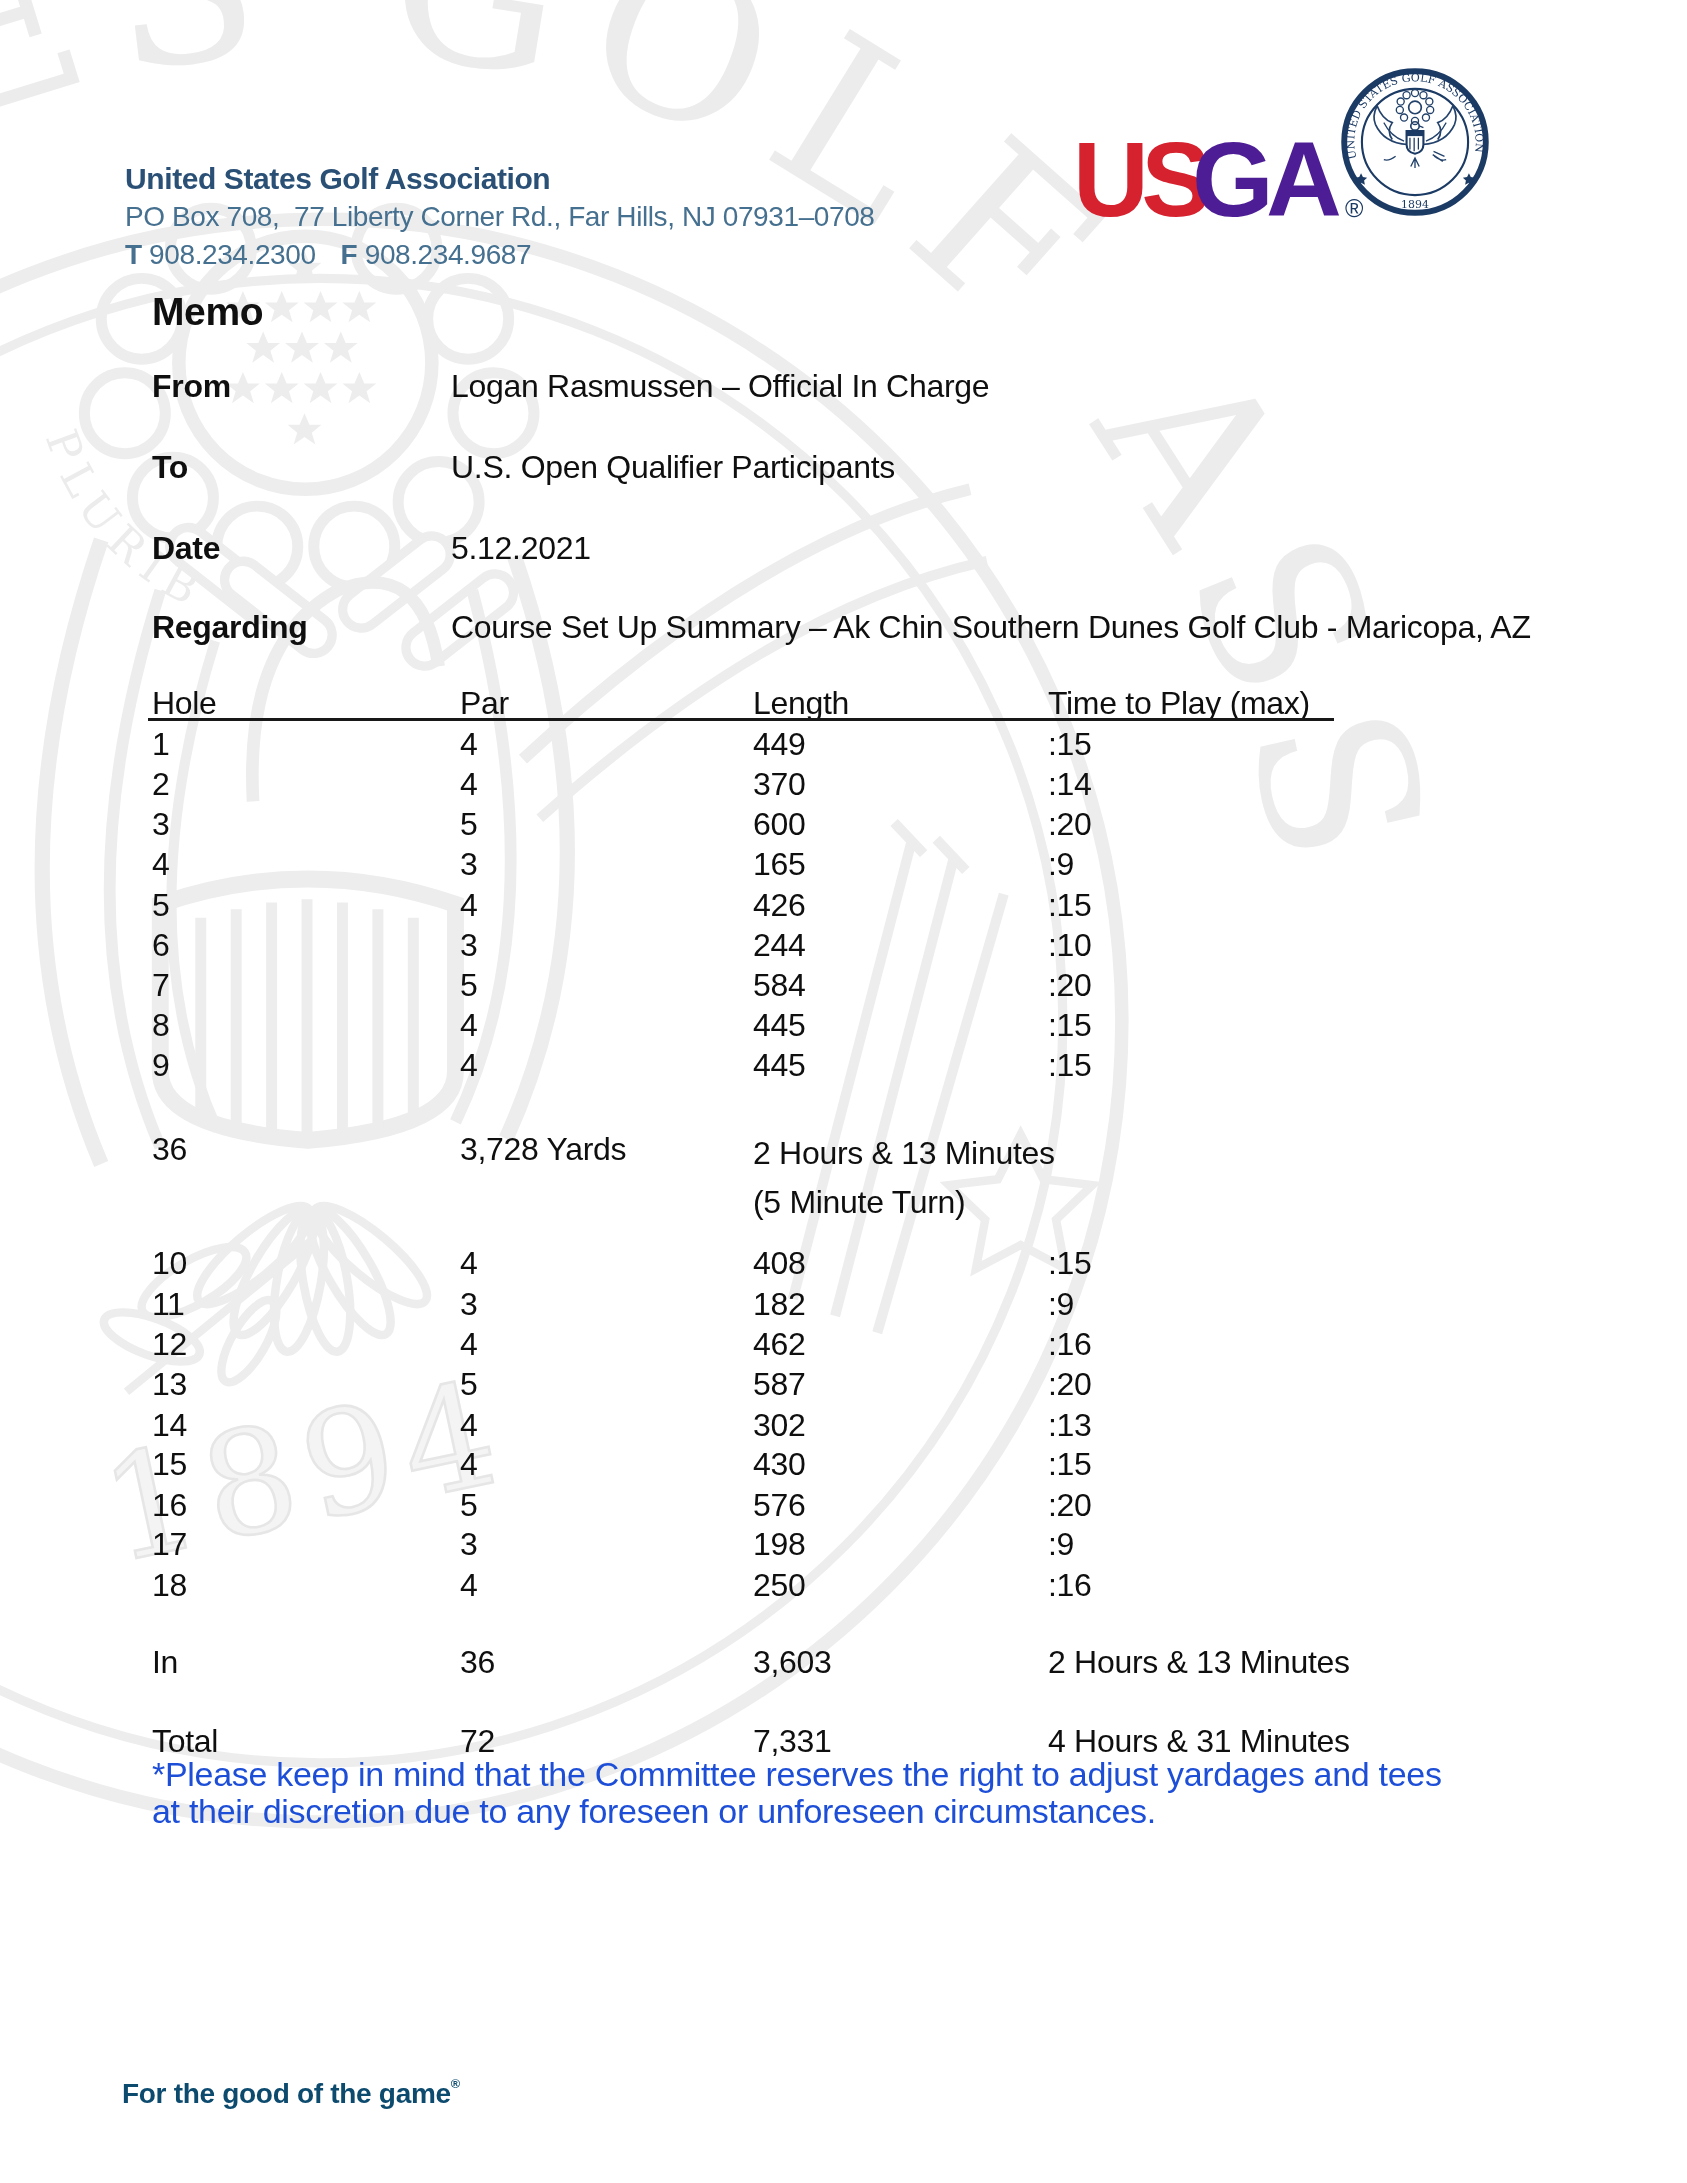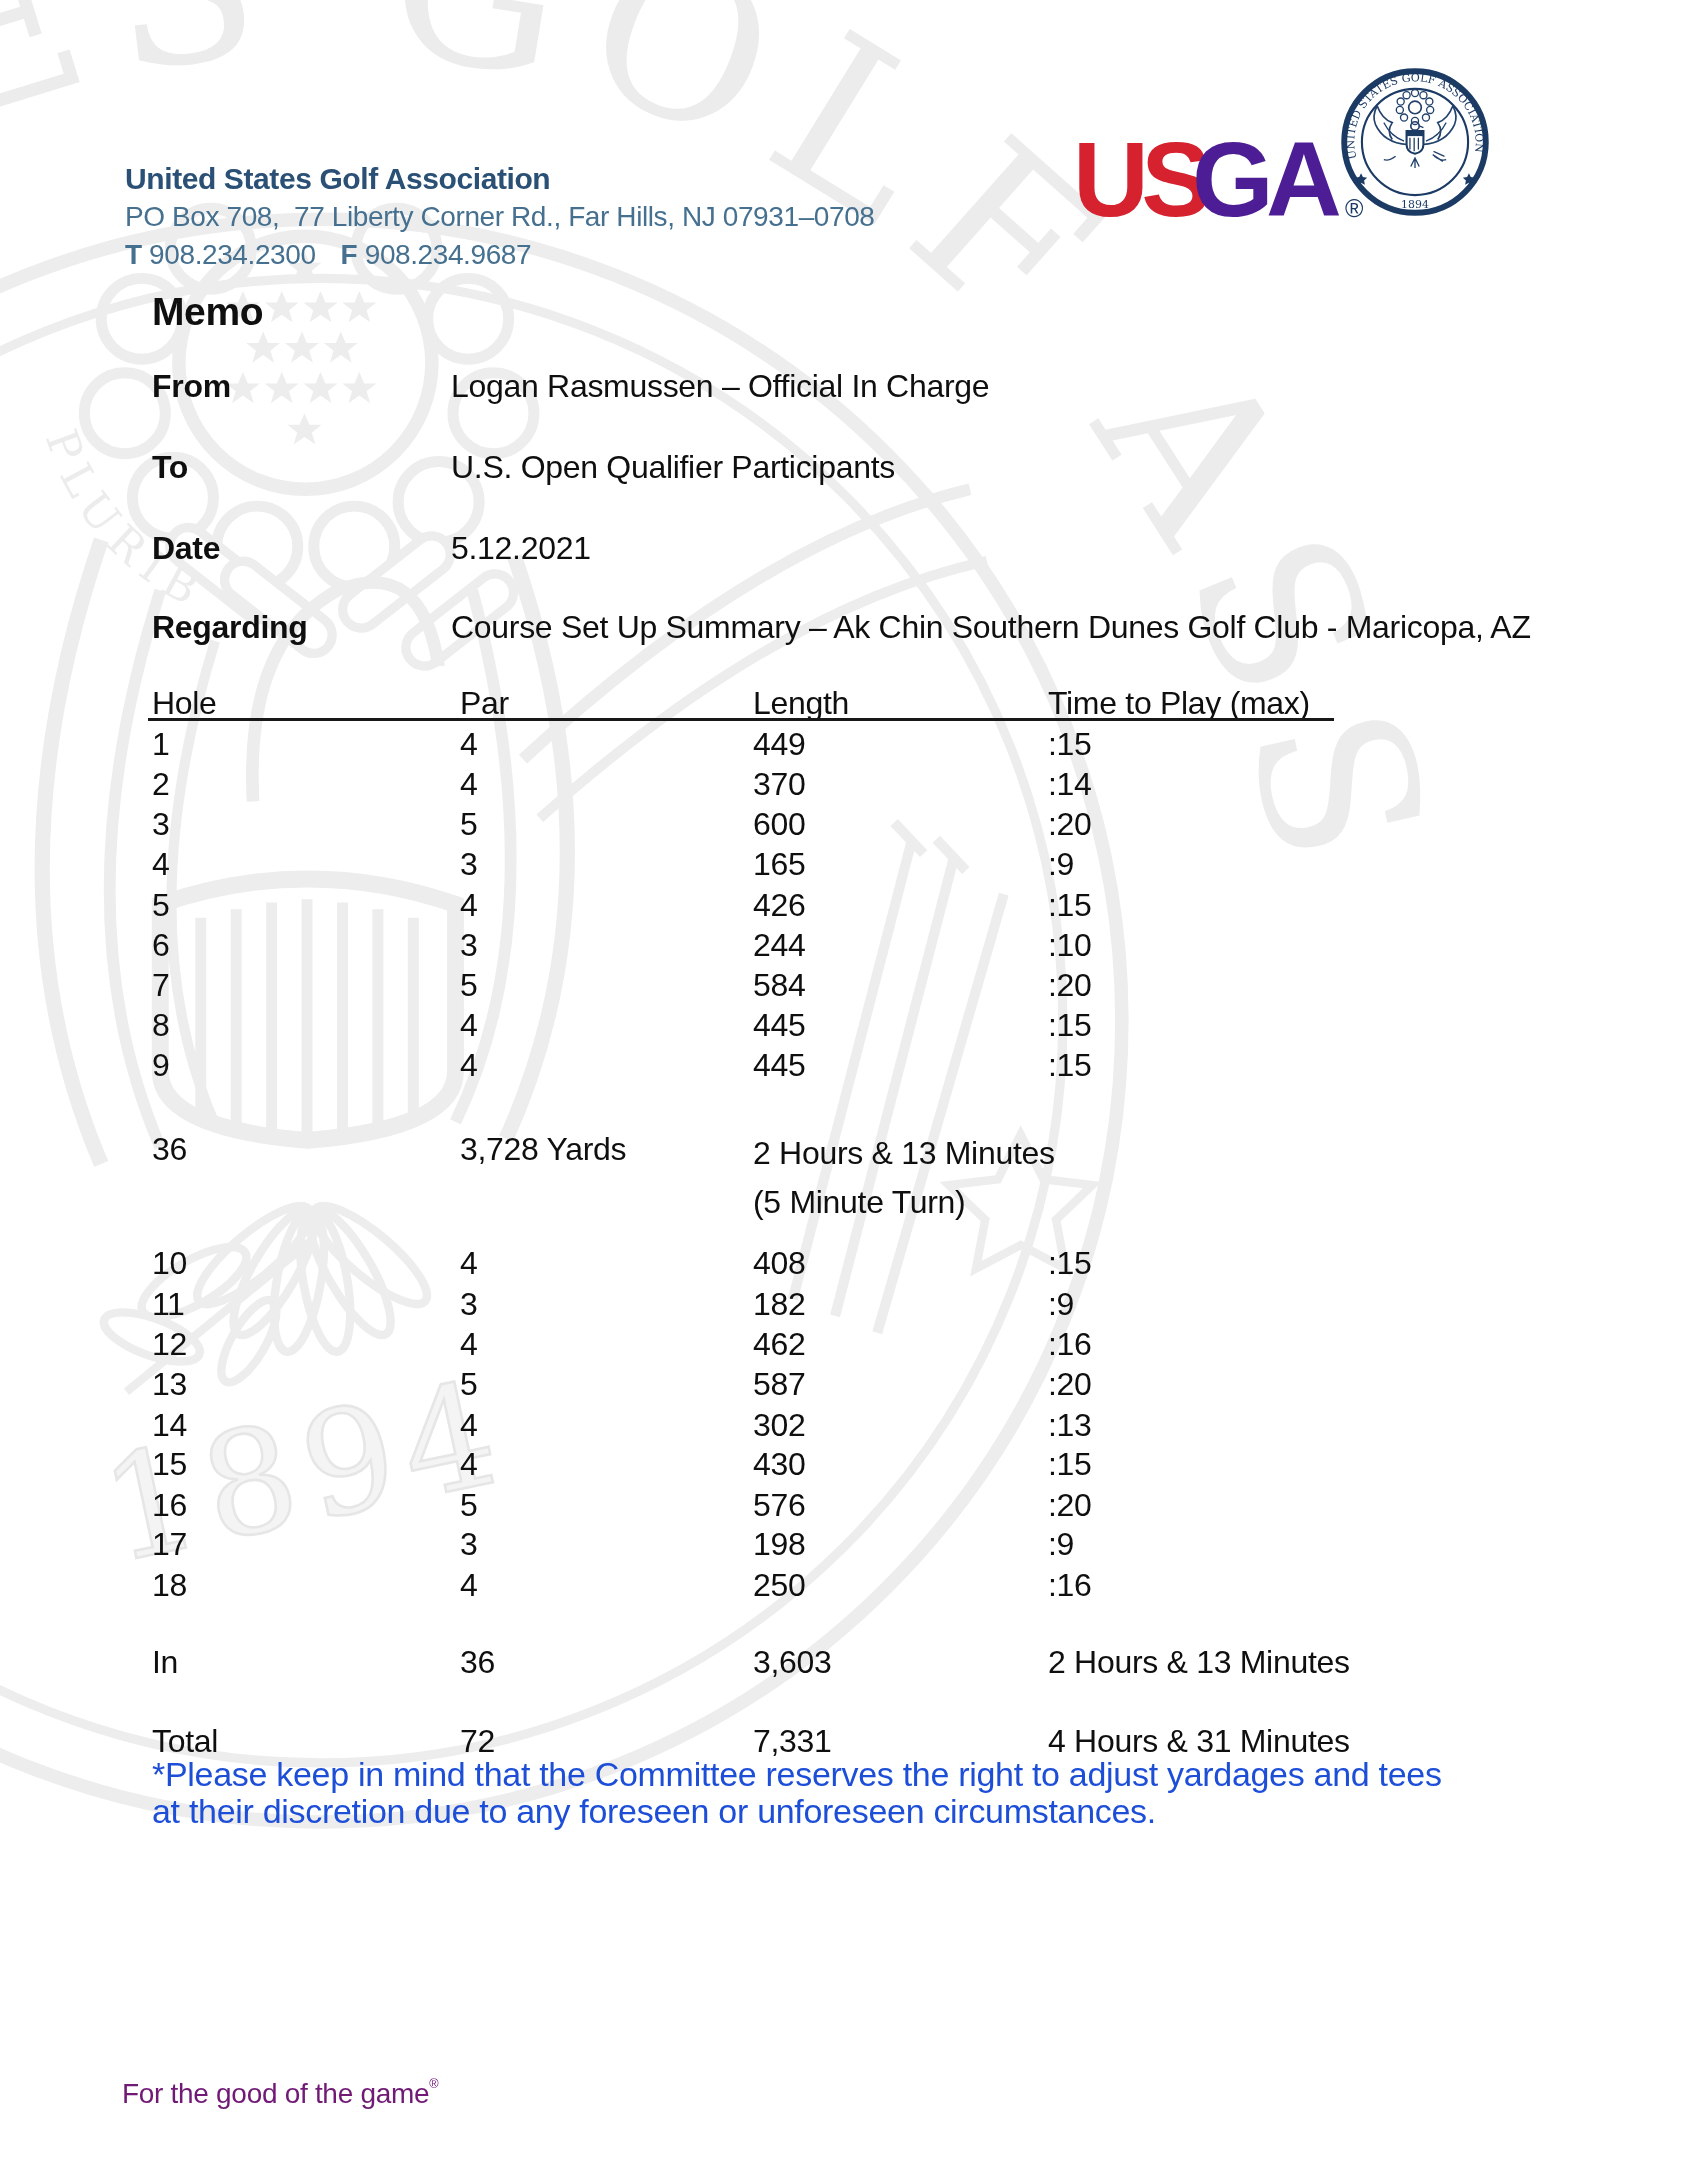--- a/index.html
+++ b/index.html
@@ -32,21 +32,21 @@
   
   .trow{left:152px;display:grid;grid-template-columns:308px 293px 295px 1fr;width:1384px;
         font-size:32px;letter-spacing:-0.3px;line-height:40px;}
   .thead{font-size:32px;}
   .tline{left:148px;top:718px;width:1186px;height:2.5px;background:#181818;}
   .tcell{white-space:nowrap;}
   .subline{display:block;}
 
   
   .footnote{left:152px;top:1756px;width:1324px;font-size:34px;line-height:37px;letter-spacing:-0.3px;color:#1d4ed8;}
-  .tagline{left:122px;top:2077px;font-size:28px;font-weight:400;color:#701a75;letter-spacing:-0.3px;}
+  .tagline{left:122px;top:2077px;font-size:28px;font-weight:700;color:#0c4a6e;letter-spacing:-0.3px;}
   .tagline sup{font-size:12.7px;vertical-align:15px;}
 </style>
 </head>
 <body>
 
 <div class="page">
 
   <svg class="wm" width="1687" height="2183" viewBox="0 0 2000 2588" aria-hidden="true">
     <defs>
       <path id="wmRing" d="M -770 1210 A 1150 1150 0 0 1 1512 1010" fill="none"></path>

